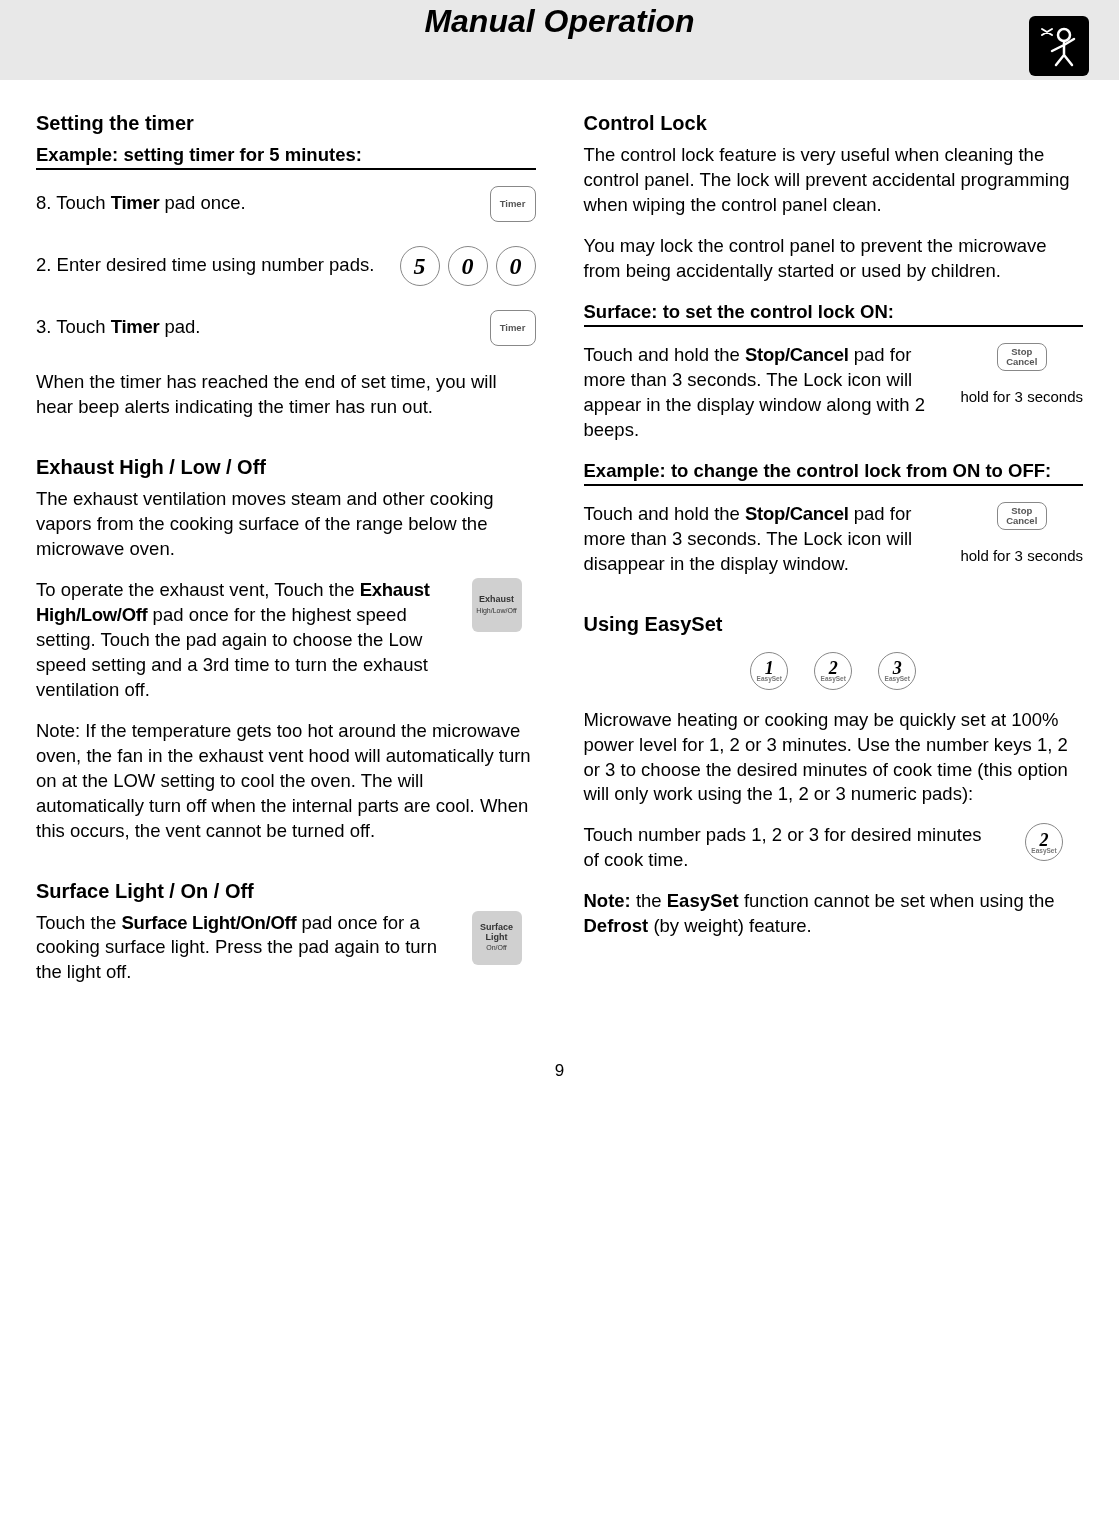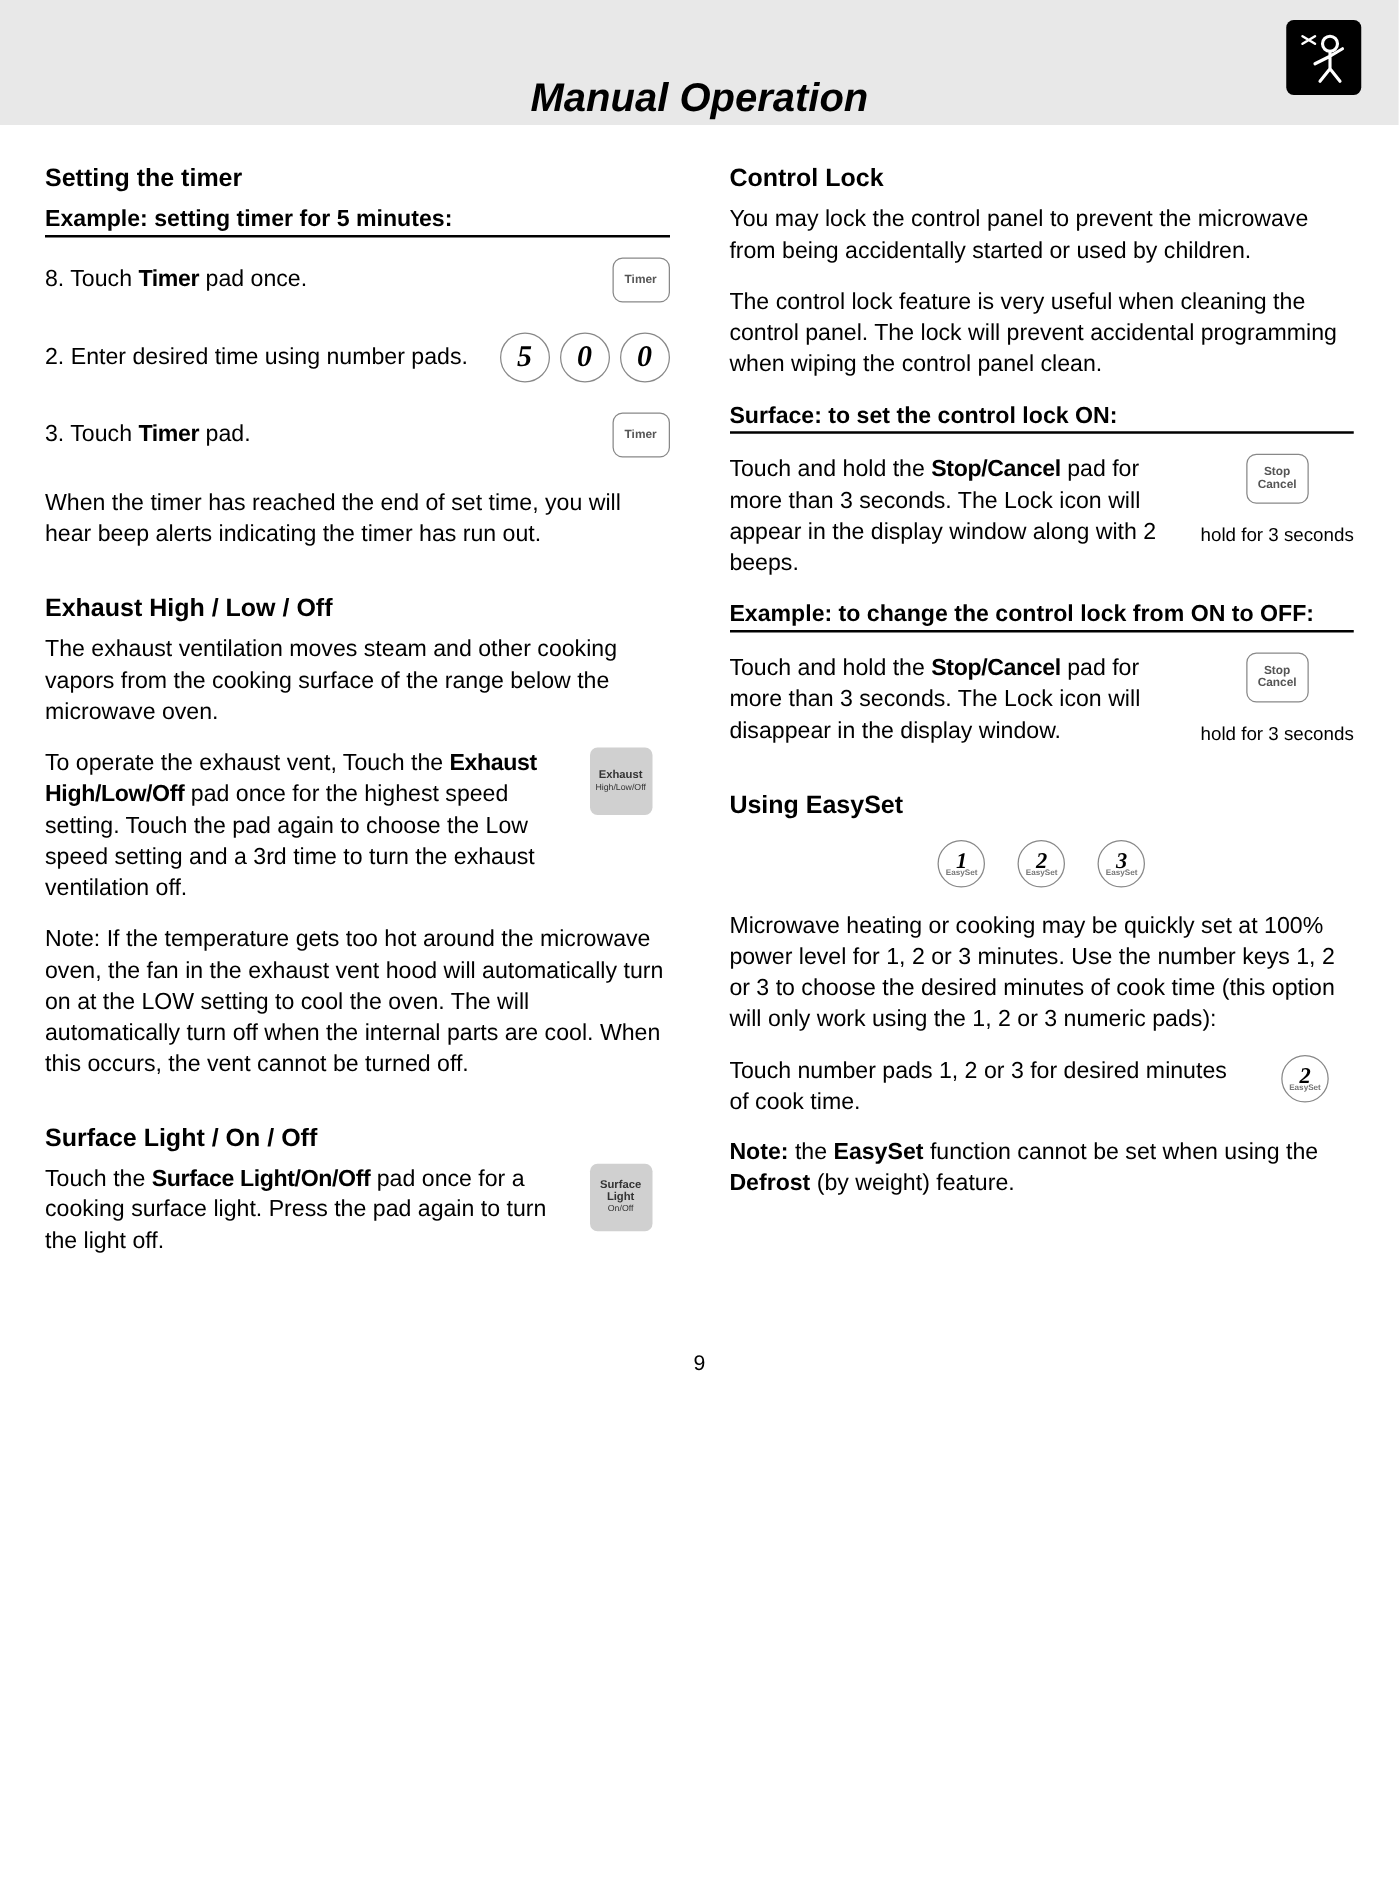--- a/index.html
+++ b/index.html
@@ -7,24 +7,24 @@
       font-family: Arial, Helvetica, sans-serif;
       font-size: 18.5px;
       line-height: 1.35;
       color: #000;
       background: #fff;
       width: 1119px;
       position: relative;
     }
     .header-band {
       background: #e8e8e8;
-      height: 100px;
+      height: 80px;
       position: relative;
       display: flex;
-      align-items: flex-end;
+      align-items: flex-start;
       justify-content: center;
     }
     .header-title {
       font-style: italic;
       font-weight: bold;
       font-size: 32px;
       font-family: Arial, Helvetica, sans-serif;
     }
     .header-icon {
       position: absolute;
@@ -84,21 +84,21 @@
       border: 1px solid #888;
       border-radius: 8px;
       font-size: 9px;
       line-height: 1;
       color: #666;
       text-align: center;
       background: #fff;
     }
     .small-pad .t1 { font-size: 9.5px; font-weight: bold; color: #555;}
     .small-pad-tall {
-      height: 40px;
+      height: 28px;
       width: 50px;
     }
     .num-pad {
       display: inline-flex;
       align-items: center;
       justify-content: center;
       width: 40px;
       height: 40px;
       border: 1.5px solid #888;
       border-radius: 50%;
@@ -228,22 +228,22 @@
         </div>
       </div>
     </div>
 
   </div>
 
   <div class="col">
 
     <div class="sec">
       <h2>Control Lock</h2>
+      <p>The control lock feature is very useful when cleaning the control panel. The lock will prevent accidental programming when wiping the control panel clean.</p>
       <p>You may lock the control panel to prevent the microwave from being accidentally started or used by children.</p>
-      <p>The control lock feature is very useful when cleaning the control panel. The lock will prevent accidental programming when wiping the control panel clean.</p>
 
       <div class="example-hdr">Surface: to set the control lock ON:</div>
 
       <div class="inline-flex-row">
         <div class="txt"><span>Touch and hold the </span><span class="bold">Stop/Cancel</span><span> pad for more than 3 seconds. The Lock icon will appear in the display window along with 2 beeps.</span></div>
         <div class="right-icon-col">
           <span class="small-pad small-pad-tall">
             <span class="t1">Stop</span>
             <span class="t1">Cancel</span>
           </span>

